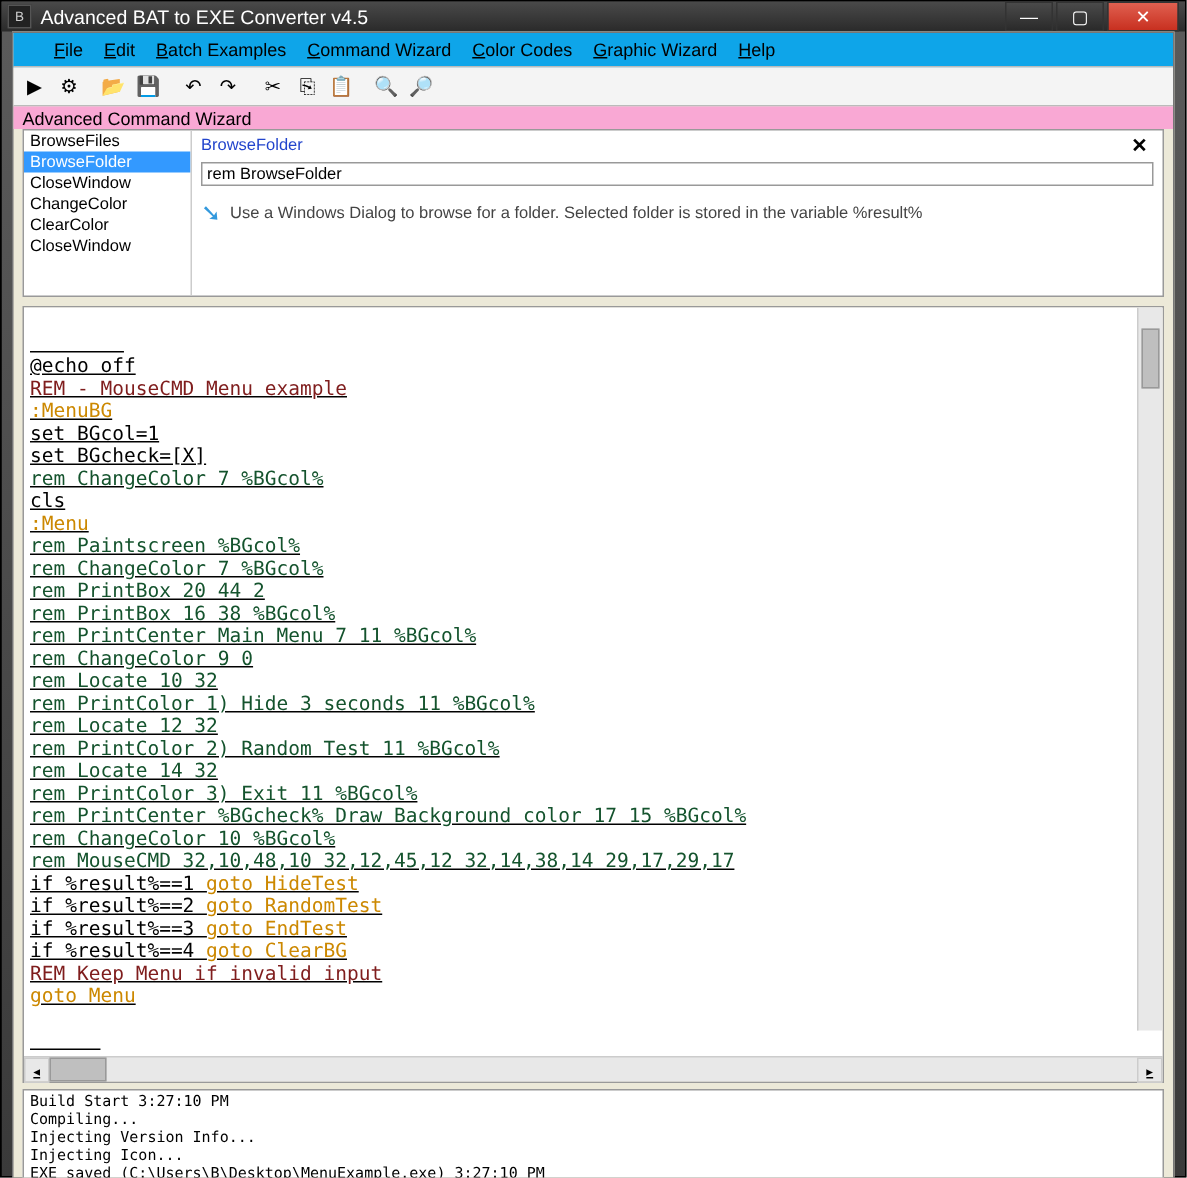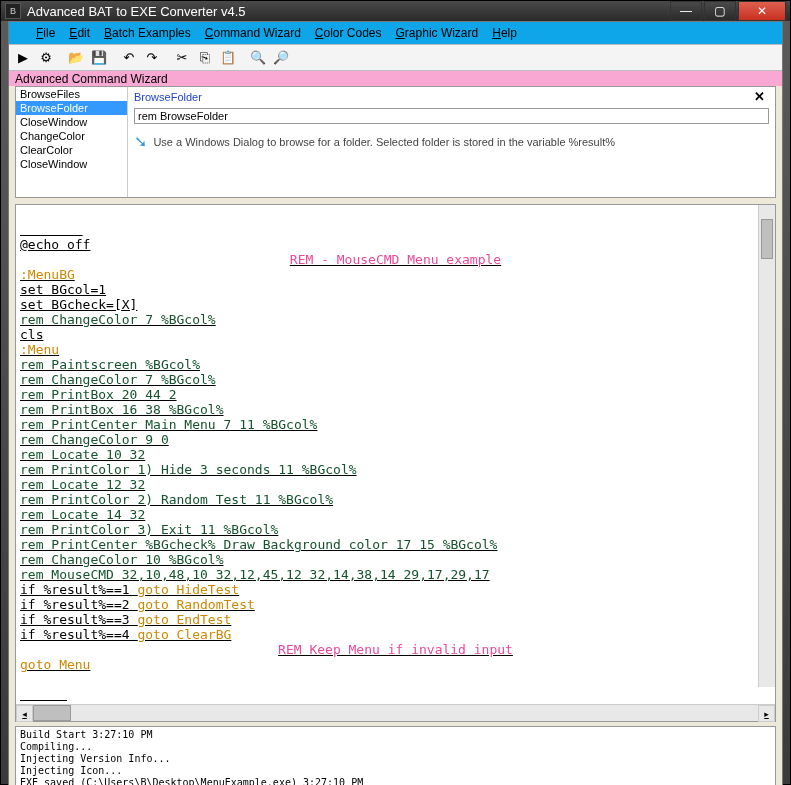--- a/index.html
+++ b/index.html
@@ -32,21 +32,21 @@
   .arrowicon { color: #3399dd; font-size: 16px; }
   .editor-wrap { flex: 1; margin: 2px 6px; border: 1px solid #999; display: flex; flex-direction: column; min-height: 0; text-decoration: underline; }
   .editor { flex: 1; background: #fff; font-family: "Lucida Console","Consolas",monospace; font-size: 13px; line-height: 15px; padding: 2px 4px; overflow: hidden; position: relative; white-space: pre; }
   .vscroll { position: absolute; right: 0; top: 0; bottom: 17px; width: 17px; background: #e8e8e8; border-left: 1px solid #ccc; }
   .vscroll .thumb { position: absolute; top: 14px; left: 2px; right: 2px; height: 40px; background: #bfbfbf; border: 1px solid #999; }
   .hscroll { height: 17px; background: #e8e8e8; display: flex; border-top: 1px solid #ccc; }
   .hbtn { width: 17px; height: 17px; border: 1px solid #ccc; display: flex; align-items: center; justify-content: center; font-size: 9px; }
   .hthumb { width: 38px; background: #bfbfbf; border: 1px solid #999; }
   .hspace { flex: 1; }
   .console { height: 90px; margin: 2px 6px; border: 1px solid #999; background: #fff; font-family: "Lucida Console",monospace; font-size: 10px; padding: 2px 4px; line-height: 12px; white-space: pre; overflow: hidden; position: relative; }
-  .c-green { color: #ec4899; text-align: center; }
+  .c-green { color: #7f1d1d; }
   .c-yellow { color: #cc8800; }
   .c-blue { color: #14532d; }
   .c-black { color: #000; }
 </style>
 </head>
 <body>
 
 <div class="window">
   <div class="titlebar">
     <div class="title-icon">B</div>

